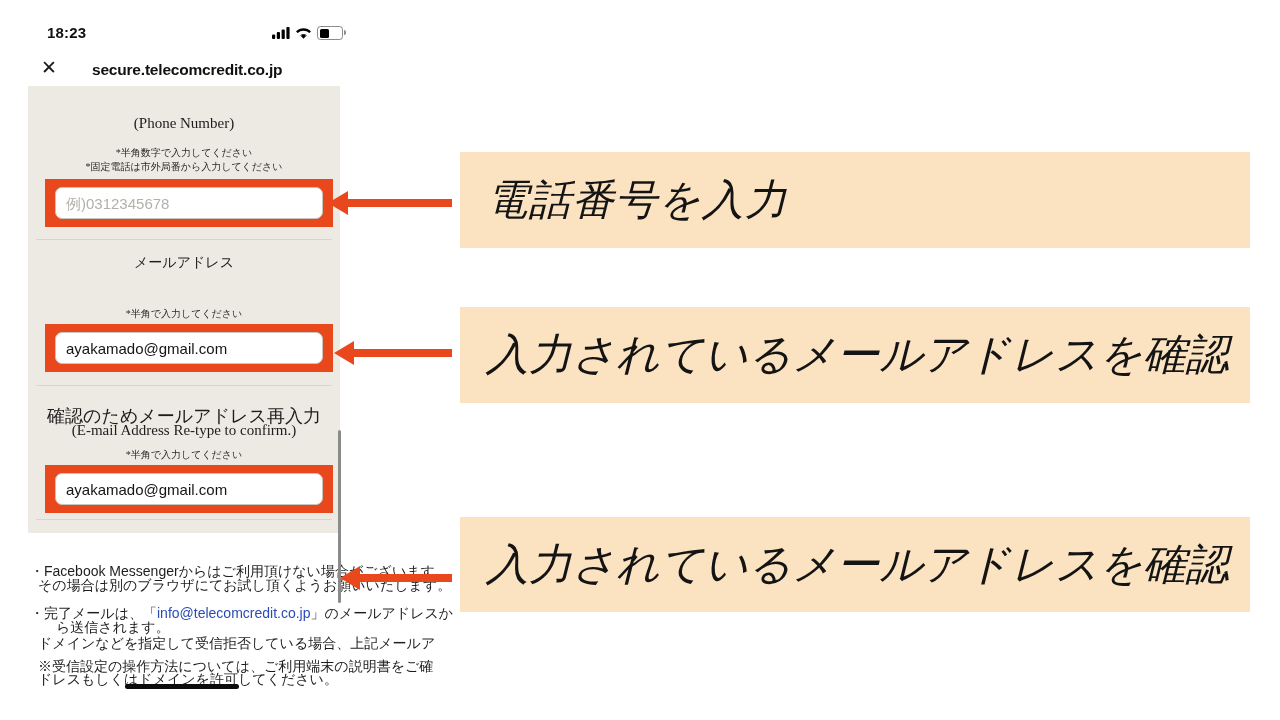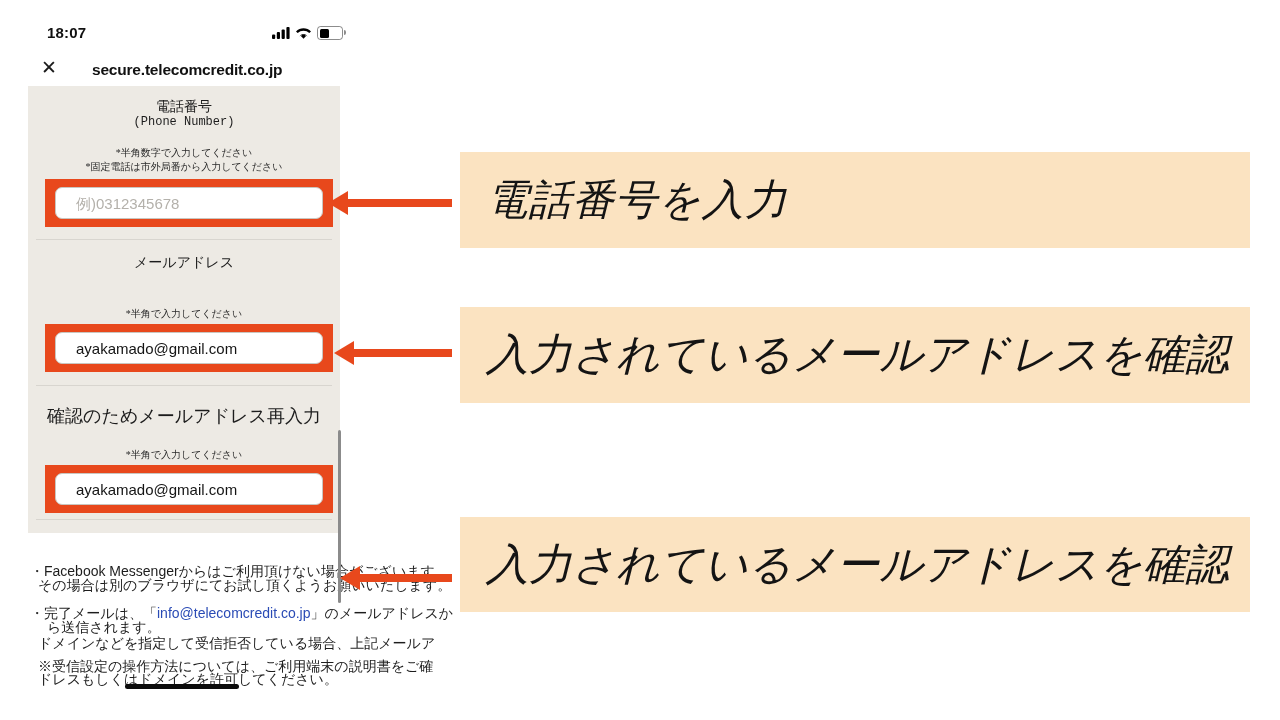--- a/index.html
+++ b/index.html
@@ -19,25 +19,25 @@
   .battery{width:24px;height:12px;border:1px solid rgba(0,0,0,.45);border-radius:3.5px;position:relative;}
   .battery .fill{position:absolute;left:1.5px;top:1.5px;bottom:1.5px;width:9px;background:#000;border-radius:1.5px;}
   .battery .nub{position:absolute;right:-3.5px;top:3px;width:2px;height:5px;background:rgba(0,0,0,.45);border-radius:0 2px 2px 0;}
   .close-x{left:41px;top:58px;font-size:19px;font-weight:400;color:#1a1a1a;cursor:pointer;line-height:1;}
   .url{left:92px;top:61px;font-size:15.5px;font-weight:700;letter-spacing:-.2px;cursor:pointer;}
 
   
   .form-panel{left:28px;top:86px;width:312px;height:447px;background:var(--form-bg);}
   .form-panel > div{position:absolute;}
   .ftitle{width:100%;text-align:center;font-family:"Liberation Serif","DejaVu Serif",serif;font-size:14px;color:#1c1c1c;}
-  .fsub{width:100%;text-align:center;font-family:Liberation Mono, monospace;font-size:12px;color:#1c1c1c;}
+  .fsub{width:100%;text-align:center;font-family:Liberation Serif, serif;font-size:15px;color:#1c1c1c;}
   .fnote{width:100%;text-align:center;font-family:"Liberation Serif","DejaVu Serif",serif;font-size:10px;color:#2a2a2a;}
   .hl{left:17px;width:288px;height:48px;background:var(--highlight-orange);box-sizing:border-box;padding:8px 10px;}
   .hl input{width:100%;height:100%;box-sizing:border-box;border:1.5px solid #c9c6c0;border-radius:7px;
-            background:#fff;font-family:"Liberation Sans","DejaVu Sans",sans-serif;font-size:15px;color:#141414;padding:0 20px;outline:none;}
+            background:#fff;font-family:"Liberation Sans","DejaVu Sans",sans-serif;font-size:15px;color:#141414;padding:0 10px;outline:none;}
   .hl input::placeholder{color:#b4b1ab;}
   .divider{left:8px;width:296px;height:1px;background:#d8d5cf;}
 
   
   .fline{position:absolute;font-family:Liberation Sans, sans-serif;font-size:14px;color:#1d1d1d;white-space:nowrap;}
   .flink{color:var(--link-blue);cursor:pointer;}
 
   .scrollbar{left:338px;top:430px;width:3px;height:173px;background:#8b8b8b;border-radius:2px;}
   .home-indicator{left:125px;top:684px;width:114px;height:5px;background:#0b0b0b;border-radius:2.5px;}
 
@@ -54,21 +54,21 @@
                border-top:12px solid transparent;border-bottom:12px solid transparent;
                border-right:20px solid var(--highlight-orange);}
   .arrow .shaft{position:absolute;left:18px;top:8px;height:8px;background:var(--highlight-orange);}
   .a1{left:328px;top:191px;} .a1 .shaft{width:106px;}
   .a2{left:334px;top:341px;} .a2 .shaft{width:100px;}
   .a3{left:340px;top:566px;} .a3 .shaft{width:94px;}
 </style>
 </head>
 <body>
 
-<div class="abs time">18:07</div>
+<div class="abs time">18:23</div>
 <div class="abs status-icons">
   <svg width="18" height="12" viewBox="0 0 18 12">
     <rect x="0" y="7.5" width="3.2" height="4.5" rx="1" fill="#000"></rect>
     <rect x="4.8" y="5" width="3.2" height="7" rx="1" fill="#000"></rect>
     <rect x="9.6" y="2.5" width="3.2" height="9.5" rx="1" fill="#000"></rect>
     <rect x="14.4" y="0" width="3.2" height="12" rx="1" fill="#000"></rect>
   </svg>
   <svg width="17" height="12" viewBox="0 0 17 12">
     <path fill="#000" d="M8.5 11.7 L11.1 9 A3.9 3.9 0 0 0 5.9 9 Z"></path>
     <path fill="#000" d="M4.4 7.4 A6.1 6.1 0 0 1 12.6 7.4 L11.0 5.8 A4.9 4.9 0 0 0 6.0 5.8 Z" transform="translate(0,2)"></path>
@@ -78,51 +78,51 @@
     <div class="fill"></div>
       <div class="nub"></div>
   </div>
 </div>
 
 <div class="abs close-x">✕</div>
 <div class="abs url">secure.telecomcredit.co.jp</div>
 
 <div class="abs form-panel">
 
-  <div class="ftitle" style="top:12px">電話番号</div>
   <div class="fsub" style="top:29px">(Phone Number)</div>
   <div class="fnote" style="top:74px">*固定電話は市外局番から入力してください</div>
   <div class="fnote" style="top:60px">*半角数字で入力してください</div>
   <div class="hl" style="top:93px">
     <input type="text" placeholder="例)0312345678" style="">
   </div>
 
   <div class="divider" style="top:153px"></div>
 
   <div class="ftitle" style="top:168px">メールアドレス</div>
   <div class="fnote" style="top:221px">*半角で入力してください</div>
   <div class="hl" style="top:238px">
     <input type="text" value="ayakamado@gmail.com" style="">
   </div>
 
   <div class="divider" style="top:299px"></div>
 
   <div class="ftitle" style="top:318px;font-size:18px">確認のためメールアドレス再入力</div>
+  <div class="fsub" style="top:336px">(E-mail Address Re-type to confirm.)</div>
   <div class="fnote" style="top:362px">*半角で入力してください</div>
   <div class="hl" style="top:379px">
     <input type="text" value="ayakamado@gmail.com" style="">
   </div>
 
   <div class="divider" style="top:433px"></div>
 </div>
 
 <div class="fline" style="left:30px;top:563px">・Facebook Messengerからはご利用頂けない場合がございます。</div>
 <div class="fline" style="left:38px;top:577px">その場合は別のブラウザにてお試し頂くようお願いいたします。</div>
 <div class="fline" style="left:30px;top:605px"><span>・完了メールは、「</span><span class="flink">info@telecomcredit.co.jp</span><span>」のメールアドレスか</span></div>
-<div class="fline" style="left:47px;top:619px">ら送信されます。</div>
+<div class="fline" style="left:56px;top:619px">ら送信されます。</div>
 <div class="fline" style="left:38px;top:635px">ドメインなどを指定して受信拒否している場合、上記メールア</div>
 <div class="fline" style="left:38px;top:671px">ドレスもしくはドメインを許可してください。</div>
 <div class="fline" style="left:38px;top:658px">※受信設定の操作方法については、ご利用端末の説明書をご確</div>
 
 <div class="abs scrollbar"></div>
 <div class="abs home-indicator"></div>
 
 <div class="abs callout c1">
   <span>電話番号を入力</span>
 </div>

